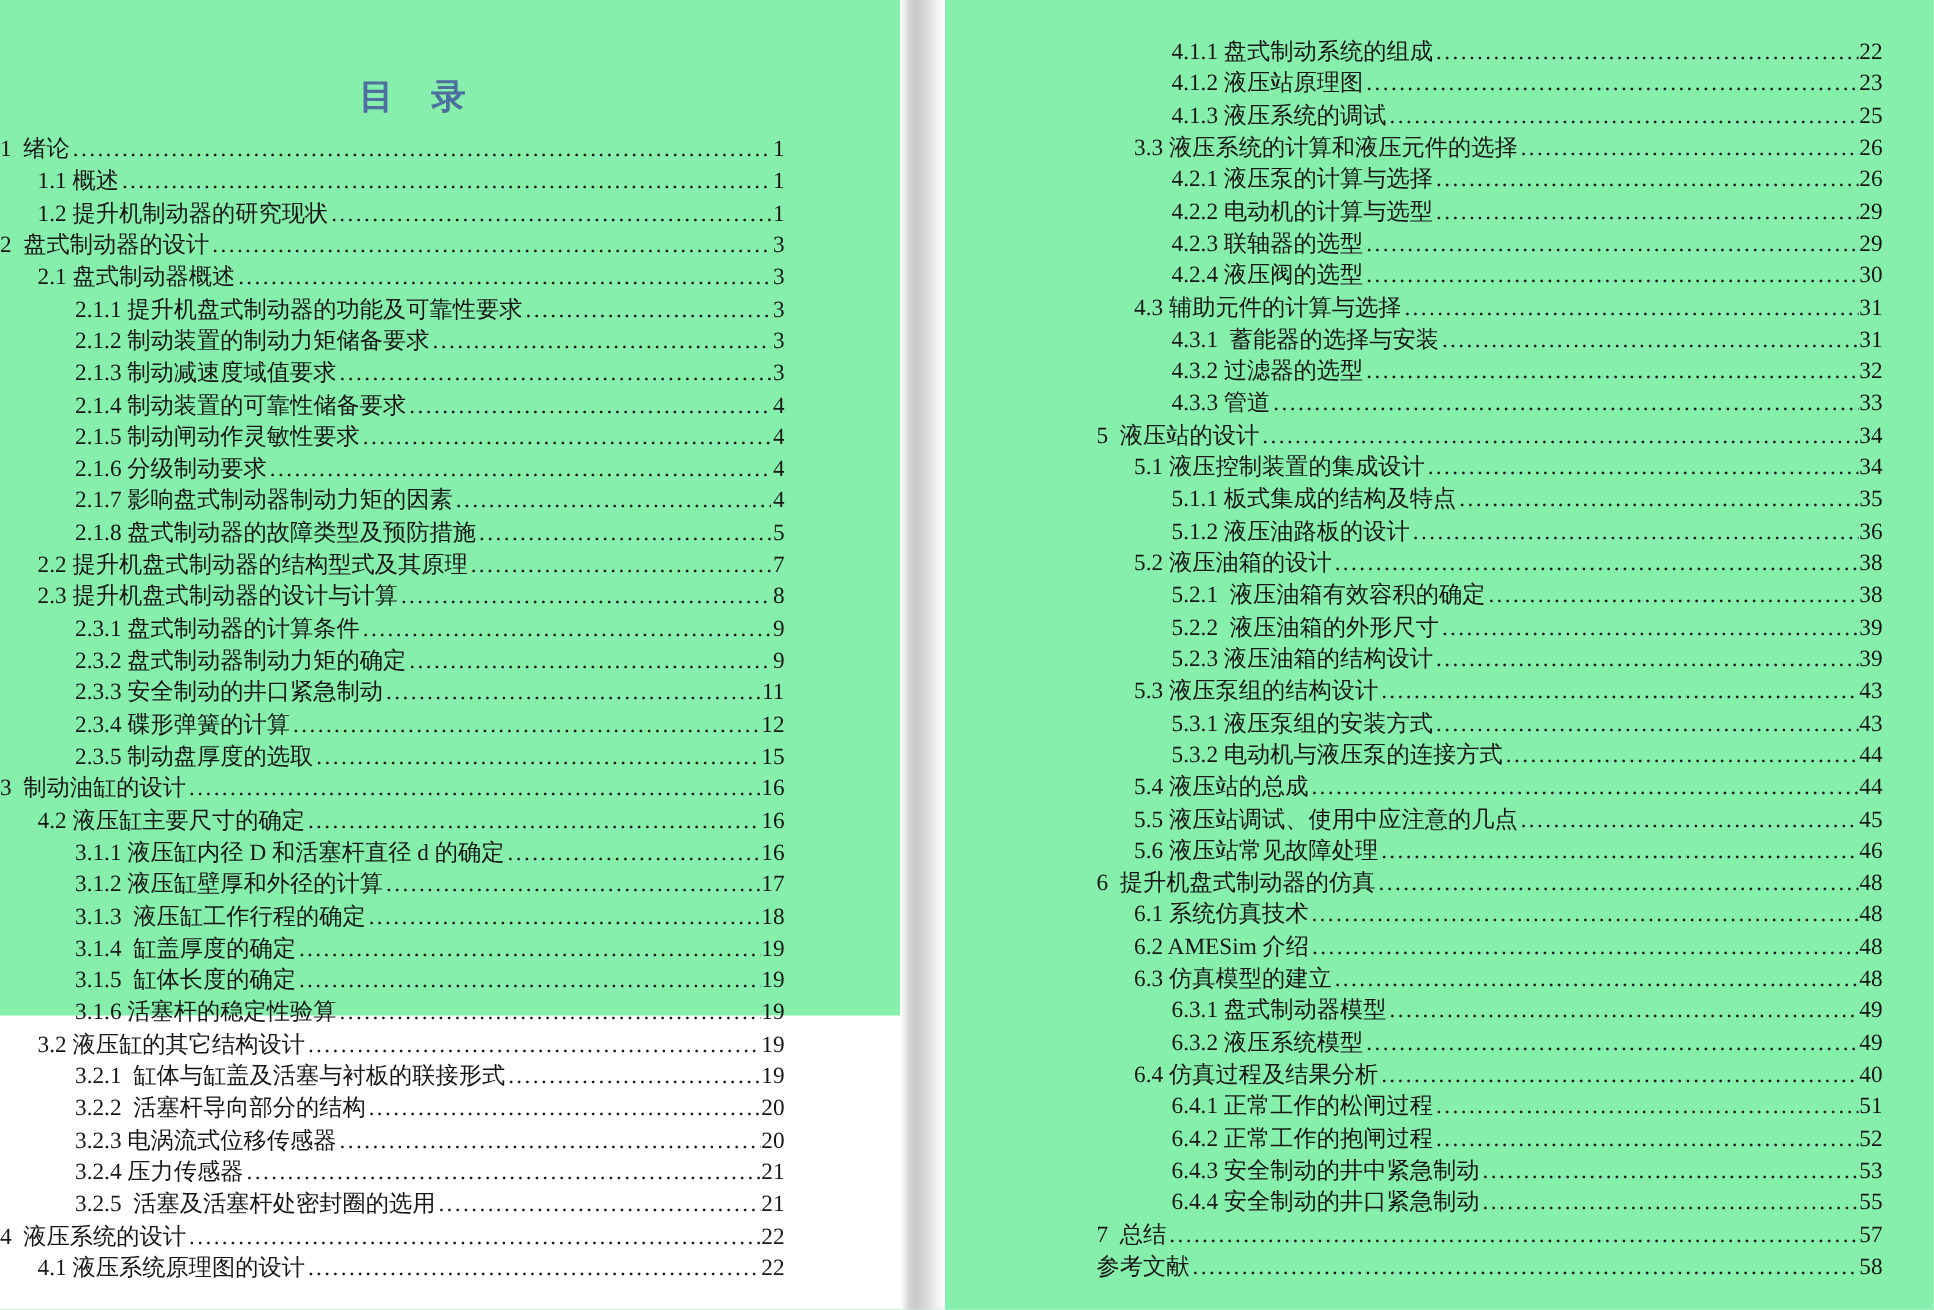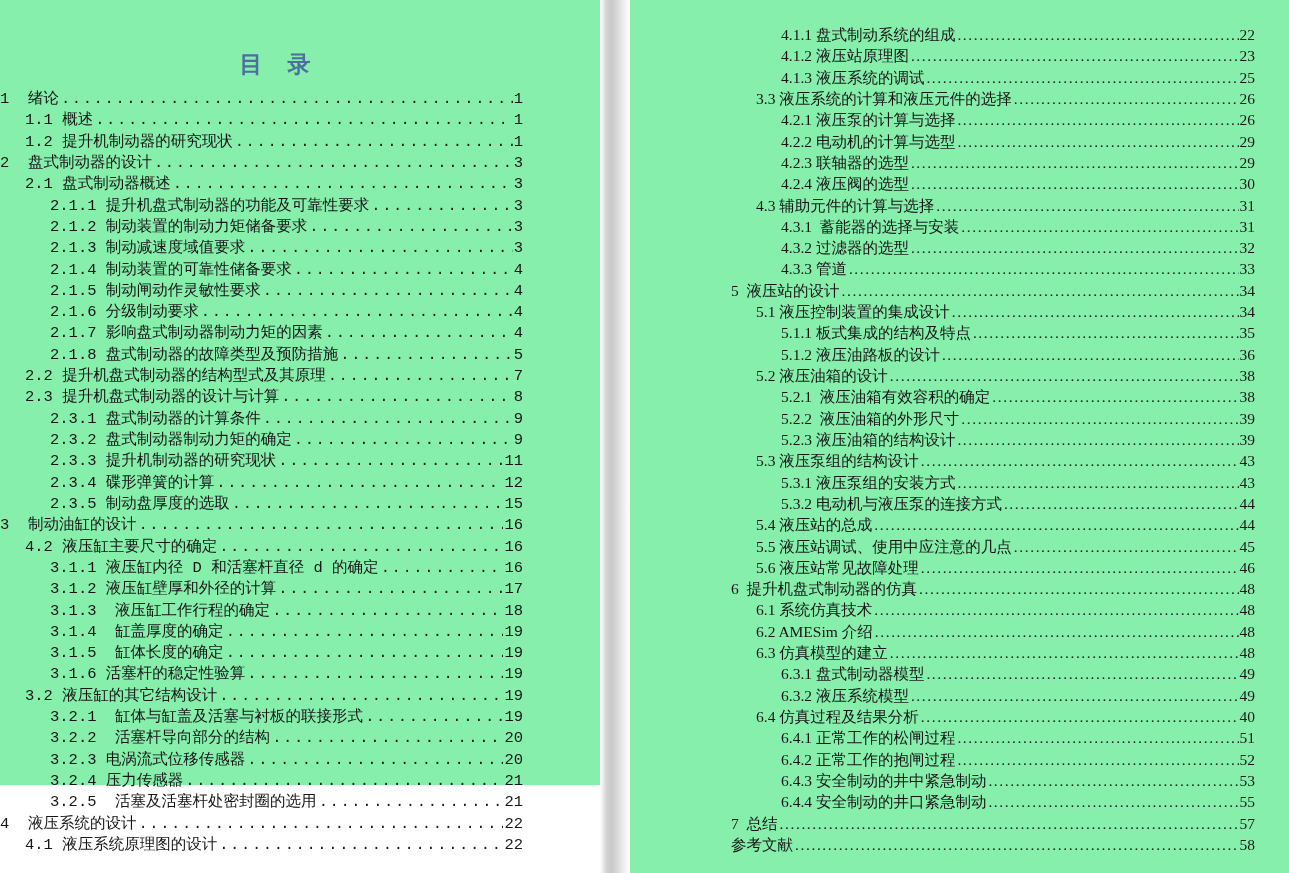--- a/index.html
+++ b/index.html
@@ -18,21 +18,21 @@
   .gutter {
     position: absolute;
     left: 600px; top: 0;
     width: 30px; height: 873px;
     background: linear-gradient(to right,
       #ffffff 0%, #d2d2d2 22%, #c9c9c9 38%,
       #d9d9d9 58%, #ededed 78%, #ffffff 100%);
   }
 
   .page { position: absolute; top: 0; background: #86efac; }
-  .page-left  { left: 0;    width: 600px; height: 785px; font-family: Liberation Mono, monospace; }
+  .page-left  { left: 0;    width: 600px; height: 677px; }
   .page-right { left: 630px; width: 659px; height: 873px; }
 
   .toc-title {
     margin: 0 0 0 14px;
     padding: 49px 0 9px 0;
     width: 523px;
     text-align: center;
     font-size: 23px;
     font-weight: bold;
     letter-spacing: 1px;
@@ -152,21 +152,21 @@
           <span class="toc-label">2.3.1 盘式制动器的计算条件</span>
           <span class="toc-dots">................................................................................................................................................................................................................................................</span>
           <span class="toc-page">9</span>
         </div>
         <div class="toc-row level-3">
           <span class="toc-label">2.3.2 盘式制动器制动力矩的确定</span>
           <span class="toc-dots">................................................................................................................................................................................................................................................</span>
           <span class="toc-page">9</span>
         </div>
         <div class="toc-row level-3">
-          <span class="toc-label">2.3.3 提升机制动器的研究现状</span>
+          <span class="toc-label">2.3.3 安全制动的井口紧急制动</span>
           <span class="toc-dots">................................................................................................................................................................................................................................................</span>
           <span class="toc-page">11</span>
         </div>
         <div class="toc-row level-3">
           <span class="toc-label">2.3.4 碟形弹簧的计算</span>
           <span class="toc-dots">................................................................................................................................................................................................................................................</span>
           <span class="toc-page">12</span>
         </div>
         <div class="toc-row level-3">
           <span class="toc-label">2.3.5 制动盘厚度的选取</span>

